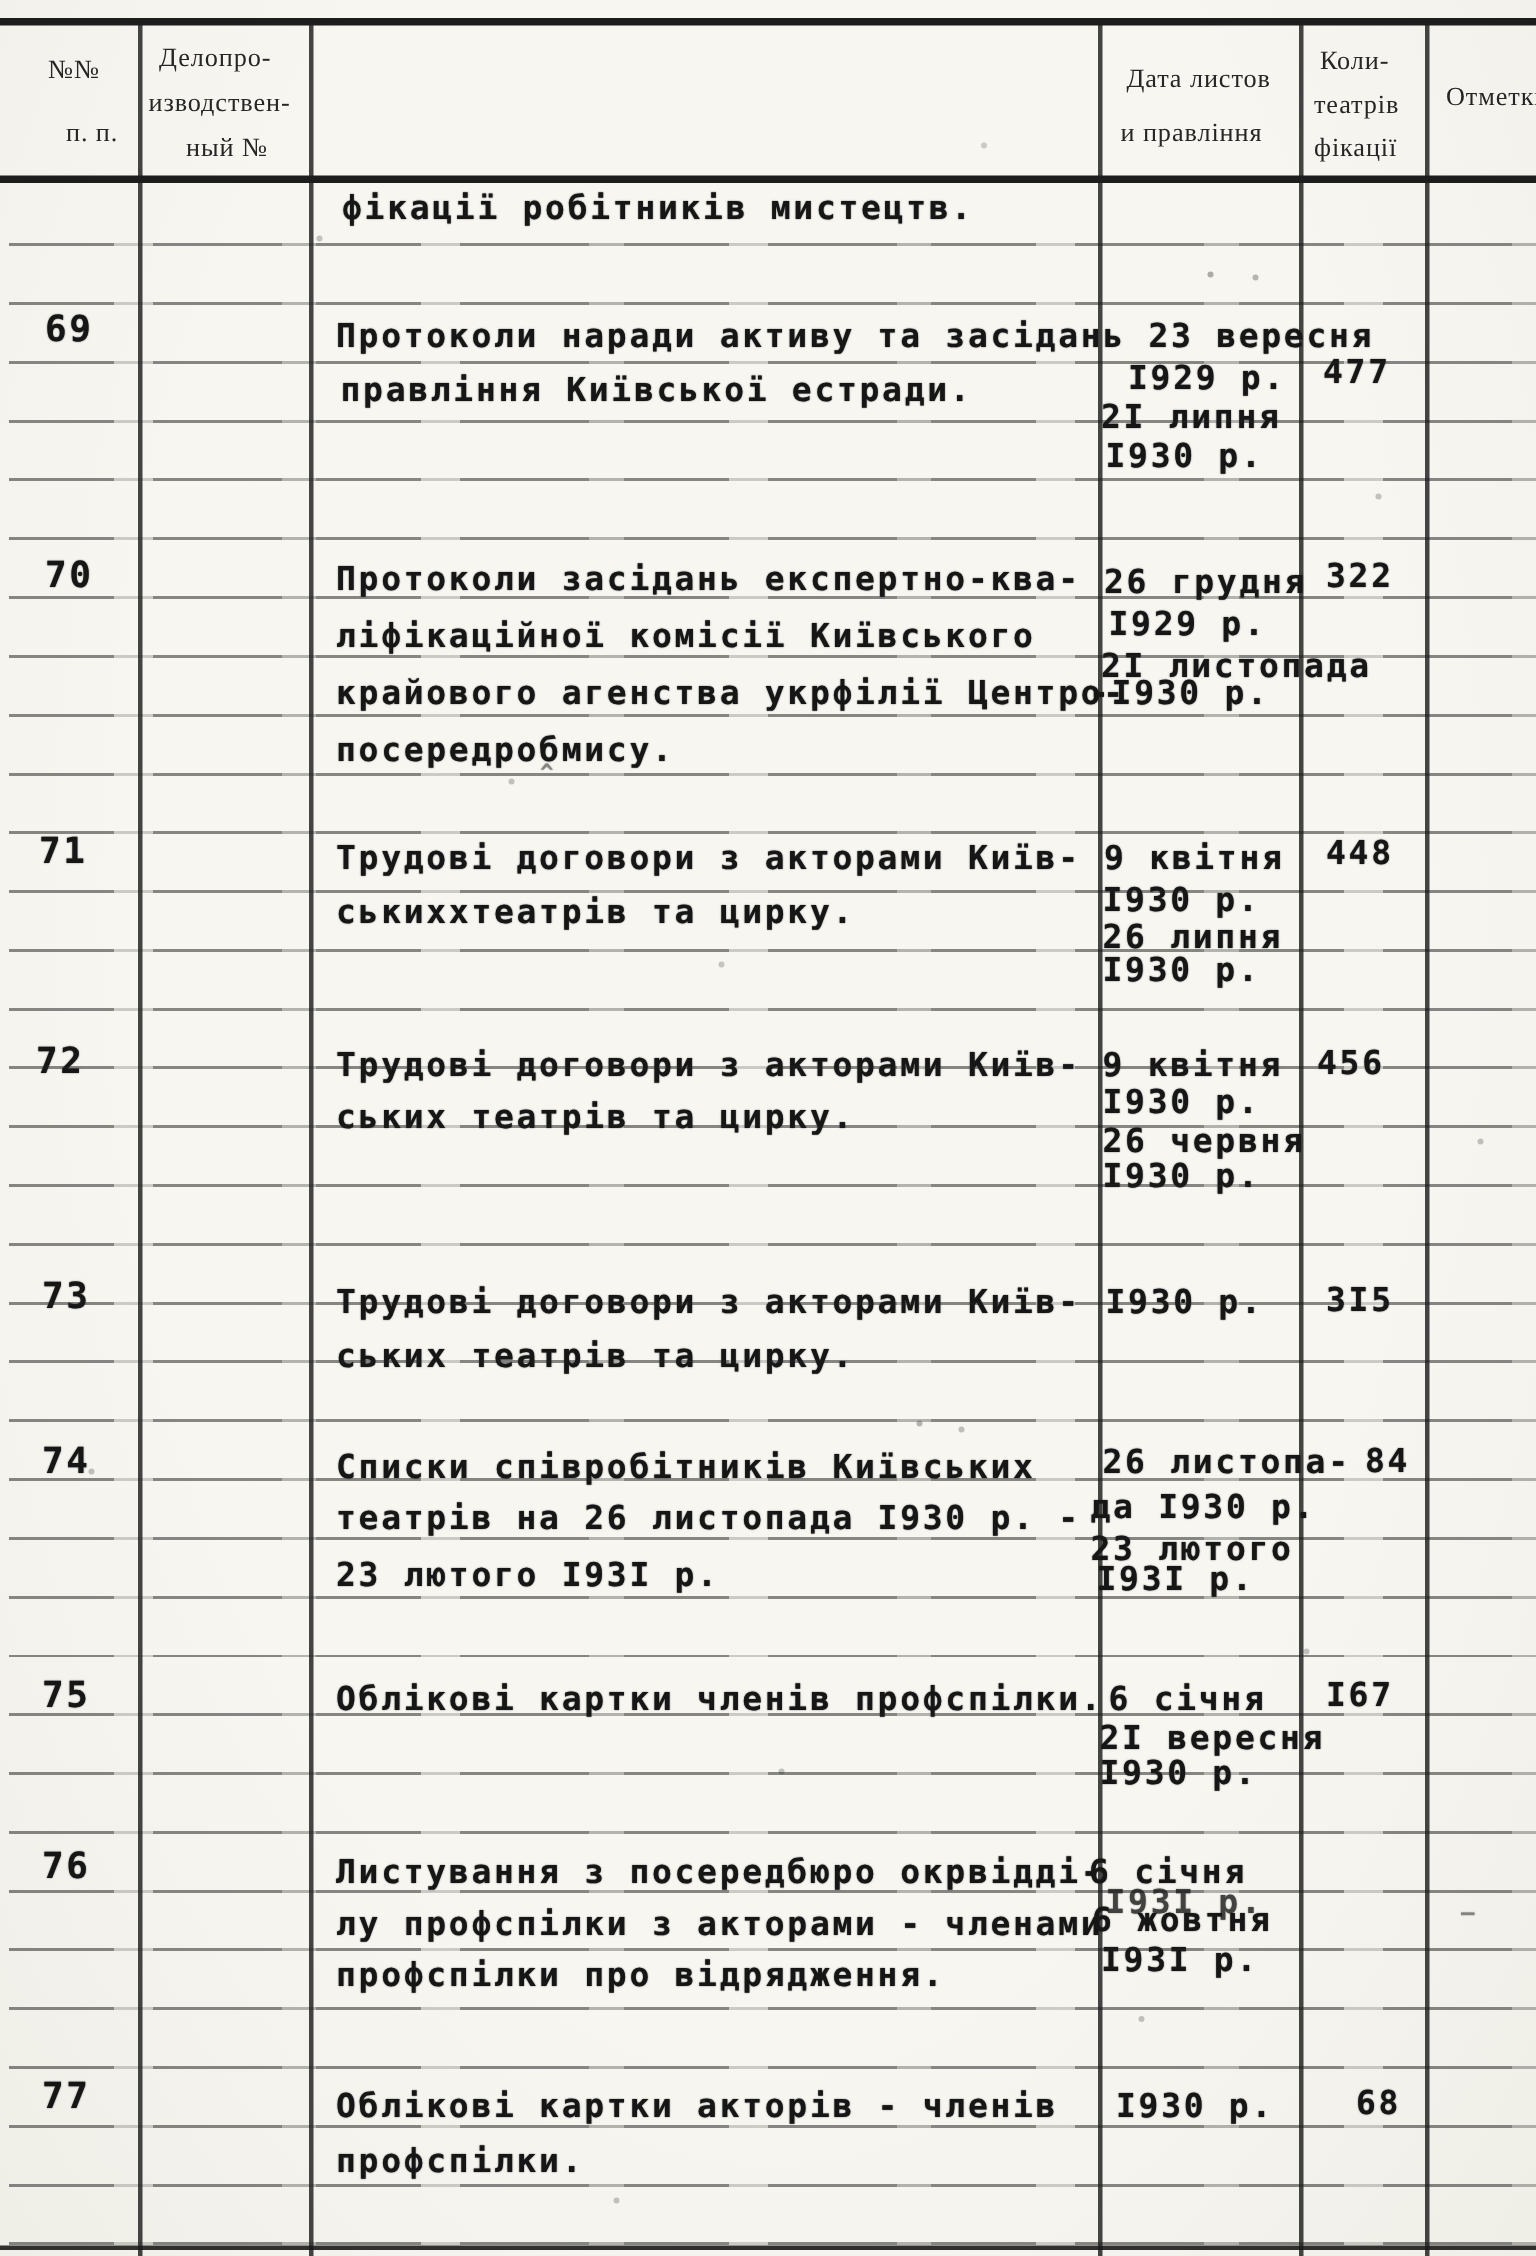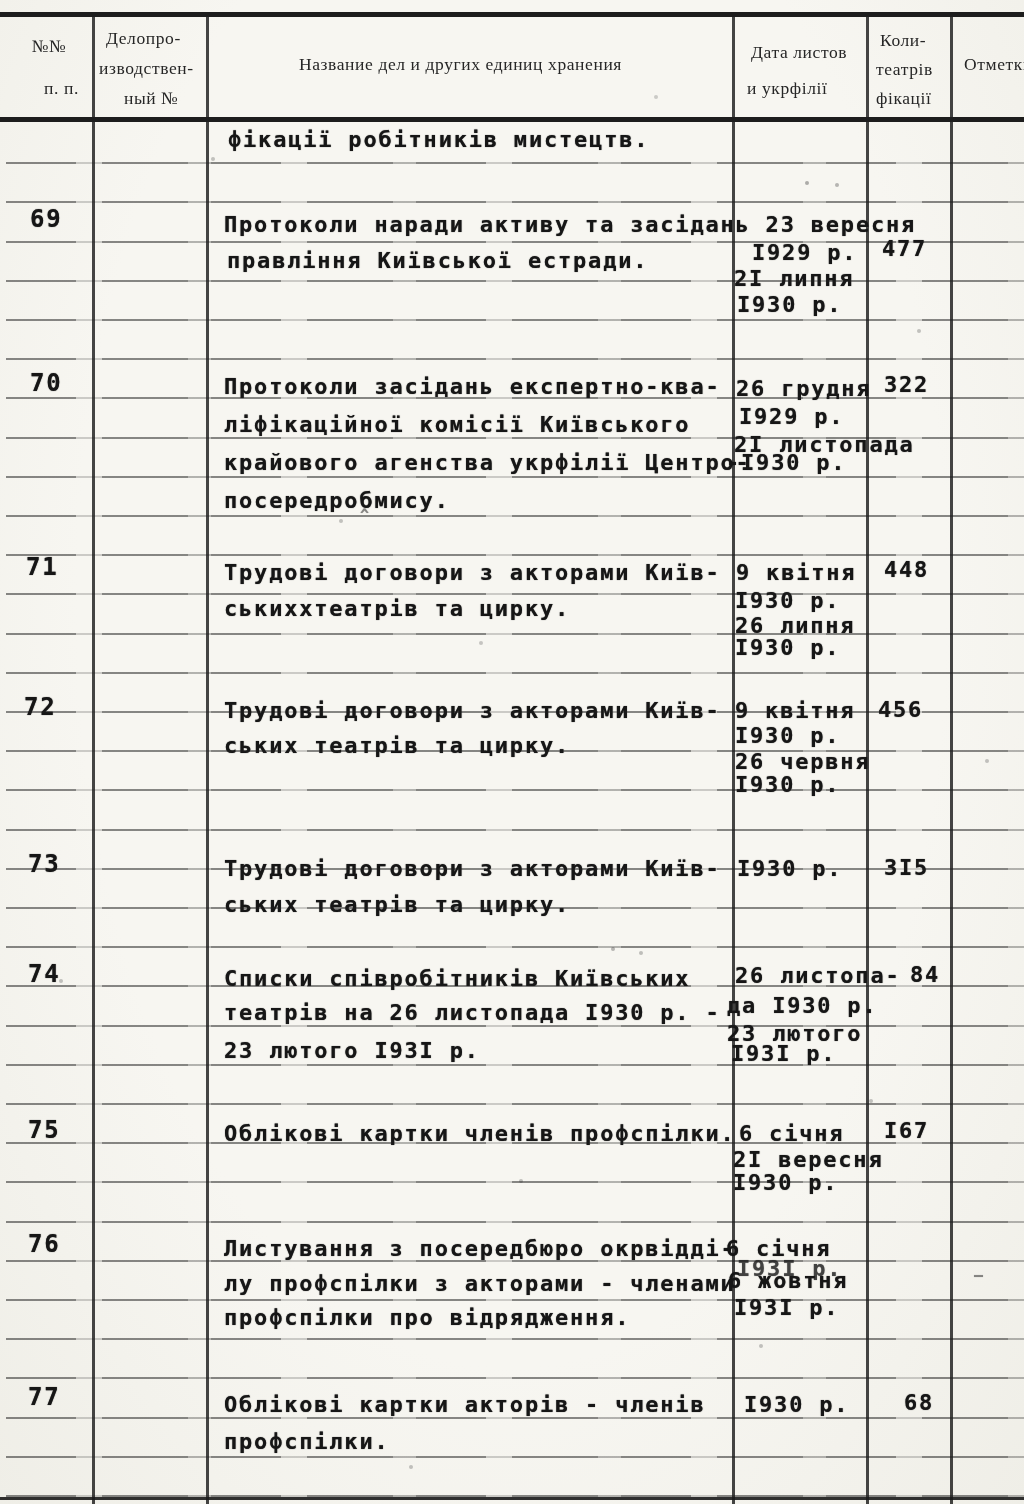--- a/index.html
+++ b/index.html
@@ -68,23 +68,22 @@
   <div class="vline" style="left:206px"></div>
   <div class="vline" style="left:732px"></div>
   <div class="vline" style="left:866px"></div>
   <div class="vline" style="left:950px"></div>
 
   <div class="hd" style="left:32px;top:36px">№№</div>
   <div class="hd" style="left:44px;top:78px">п. п.</div>
   <div class="hd" style="left:106px;top:28px">Делопро-</div>
   <div class="hd" style="left:99px;top:58px">изводствен-</div>
   <div class="hd" style="left:124px;top:88px">ный №</div>
-  <div class="hd" style="left:299px;top:54px">Название дел и других единиц хранения</div>
   <div class="hd" style="left:751px;top:42px">Дата листов</div>
-  <div class="hd" style="left:747px;top:78px">и  укрфілії</div>
+  <div class="hd" style="left:747px;top:78px">и  правління</div>
   <div class="hd" style="left:880px;top:30px">Коли-</div>
   <div class="hd" style="left:876px;top:59px">театрів</div>
   <div class="hd" style="left:876px;top:88px">фікації</div>
   <div class="hd" style="left:964px;top:54px">Отметки</div>
 
   <div class="tw" style="left:228px;top:127px">фікації робітників мистецтв.</div>
 
   <div class="tw num" style="left:30px;top:206px">69</div>
   <div class="tw" style="left:224px;top:212px">Протоколи наради активу та засідань 23 вересня</div>
   <div class="tw" style="left:227px;top:248px">правління Київської естради.</div>

